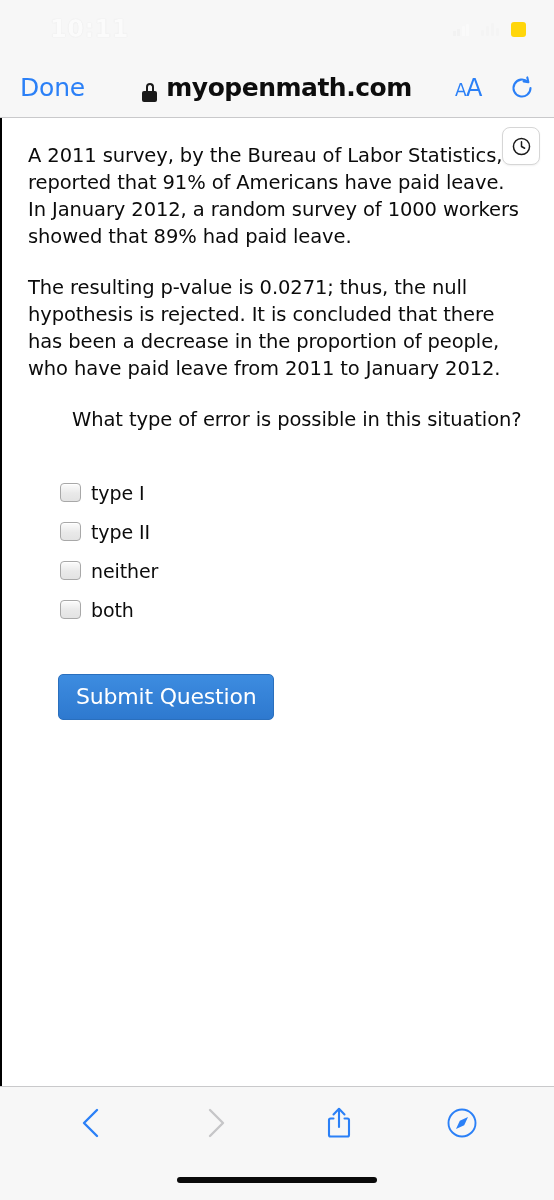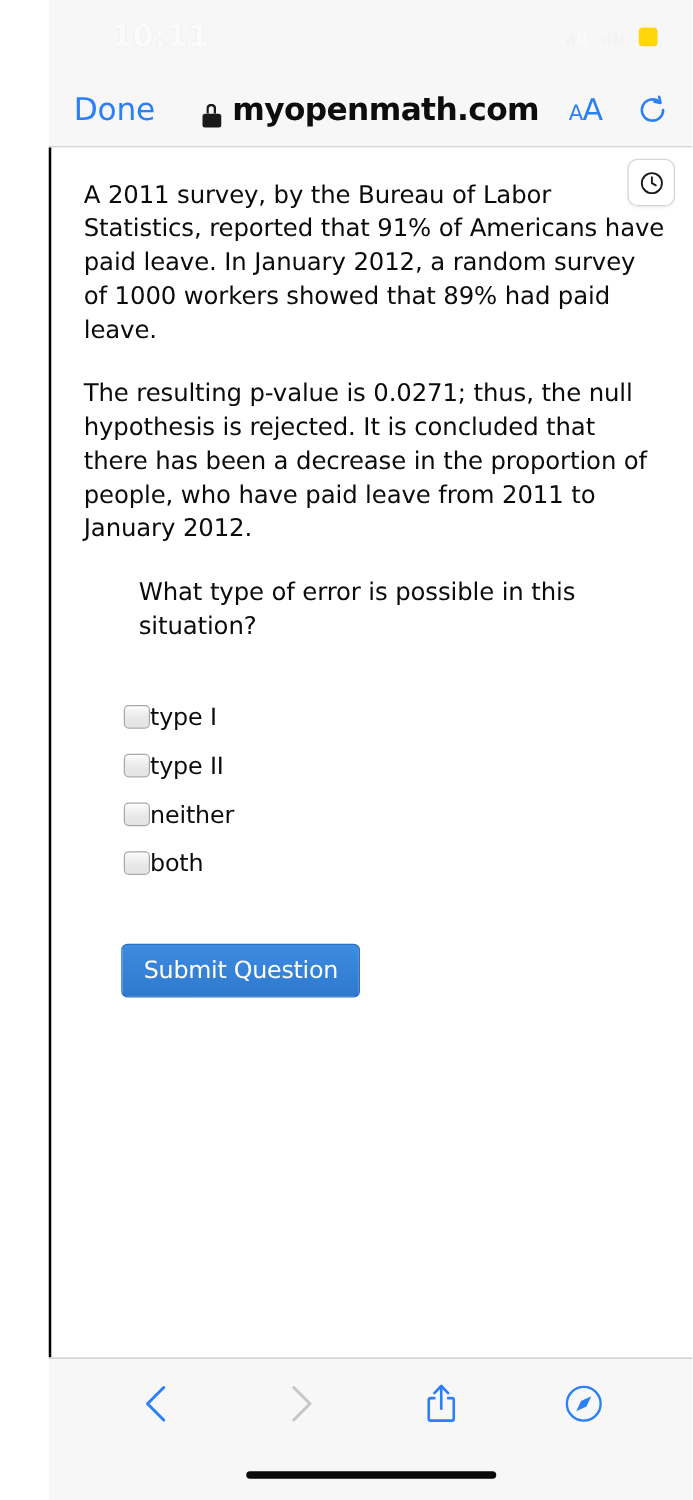--- a/index.html
+++ b/index.html
@@ -6,21 +6,21 @@
   html, body {
     width:554px; height:1200px;
     font-family:"DejaVu Sans", sans-serif;
     background:#ffffff;
     overflow:hidden;
   }
   .phone {
     position:relative;
     width:554px; height:1200px;
     background:#ffffff;
-    display:flex; flex-direction:column;padding-left:39px;
+    display:flex; flex-direction:column;
   }
 
   
   .status-bar {
     position:relative;
     height:58px;
     background:#f7f7f7;
     flex:0 0 auto;
     display:flex; align-items:center;
     padding:0 26px;
@@ -131,20 +131,21 @@
     border:1px solid #d6d6d6;
     border-radius:8px;
     display:flex; align-items:center; justify-content:center;
     box-shadow:0 1px 2px rgba(0,0,0,.06);
     cursor:pointer;
   }
 
   .choices { margin:0 0 0 32px; }
   .choice {
     display:flex; align-items:center;
+    gap:10px;
     height:39px;
     cursor:pointer;
   }
   .cbox {
     width:21px; height:19px;
     border:1px solid #a8a8a8;
     border-radius:4px;
     background:linear-gradient(#fcfcfc 0%, #e9e9e9 55%, #e3e3e3 100%);
     box-shadow:inset 0 1px 0 #ffffff;
     flex:0 0 auto;
@@ -154,21 +155,21 @@
     font-size:19px; color:#0b0b0b; letter-spacing:-0.1px;
   }
 
   .submit-btn {
     margin:45px 0 0 30px;
     display:inline-block;
     background:linear-gradient(#3d8ce0 0%, #2e79cf 100%);
     border:1px solid #2a6fbd;
     border-radius:5px;
     color:#ffffff;
-    font-size:19px;
+    font-size:22px;
     letter-spacing:-0.2px;
     padding:9px 17px 10px 17px;
     cursor:pointer;
   }
 
   
   .bottom-bar {
     position:relative;
     height:114px;
     background:#f7f7f7;

